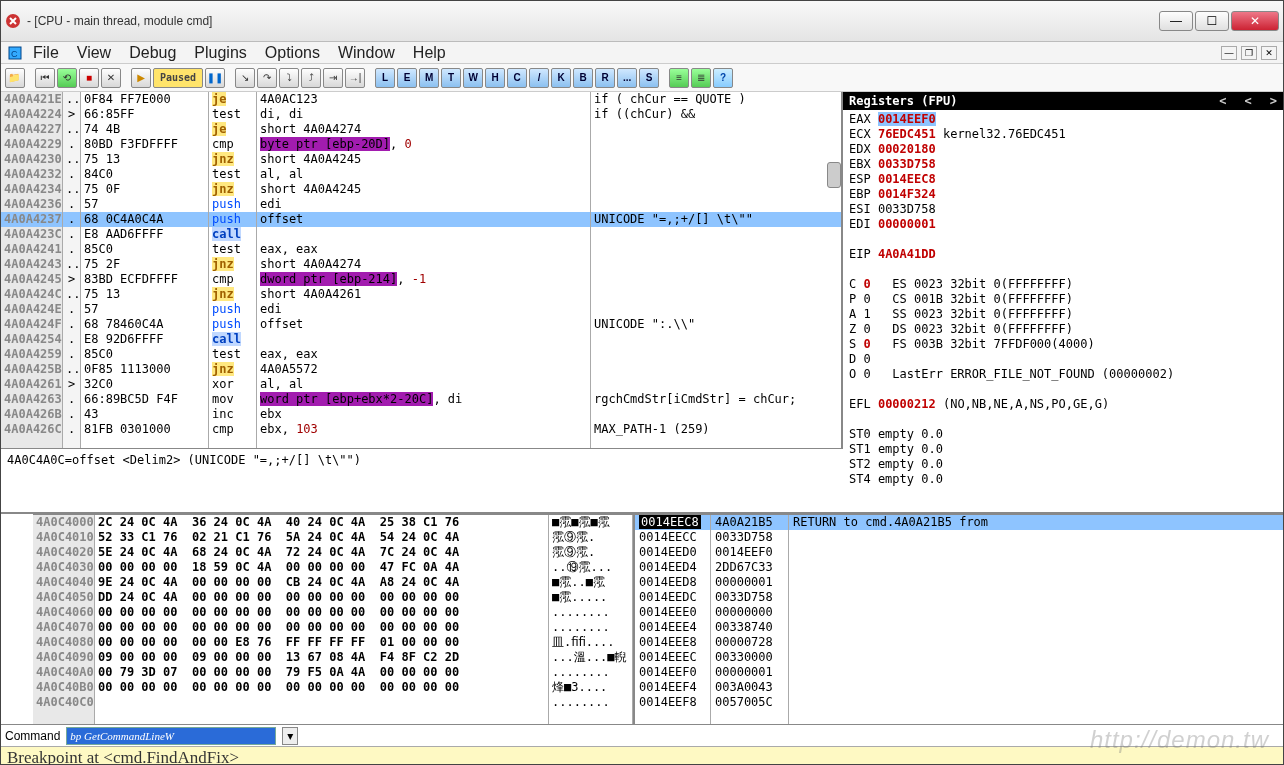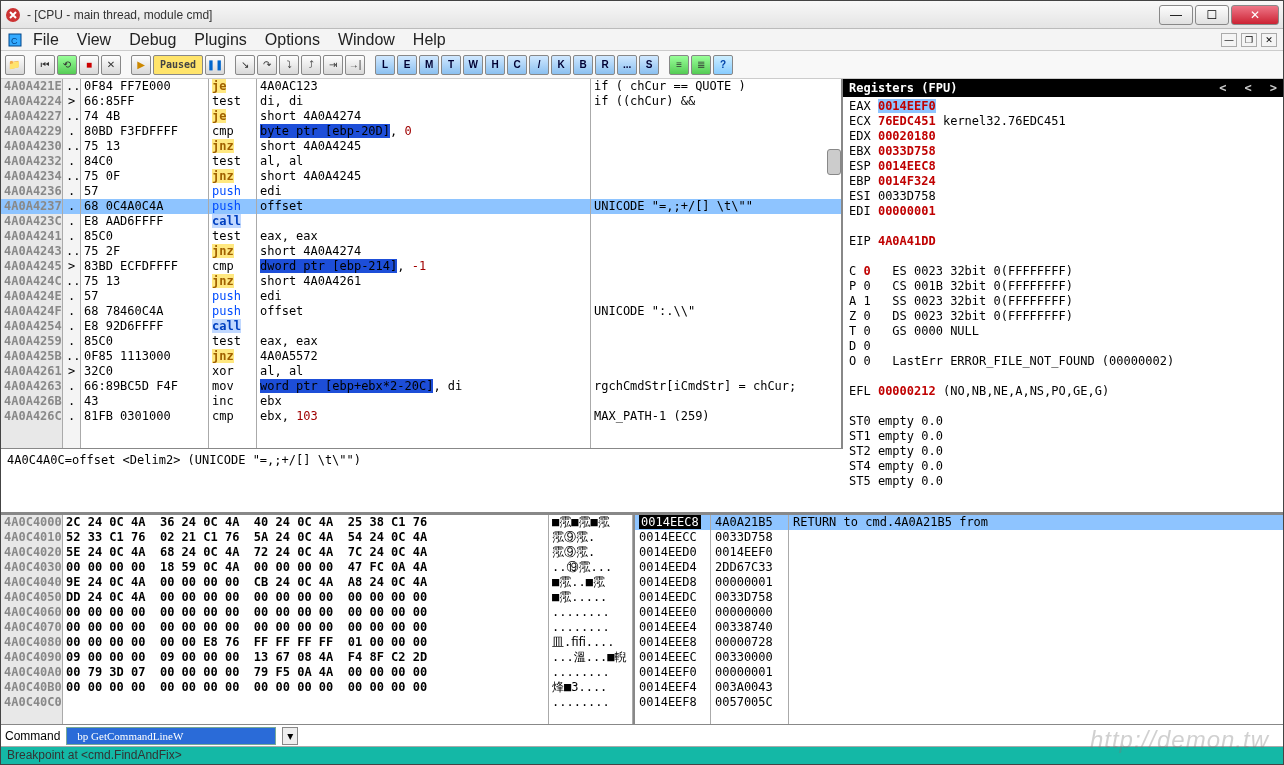--- a/index.html
+++ b/index.html
@@ -1,18 +1,18 @@
 <!DOCTYPE html>
 <html><head>
 <meta charset="utf-8">
 <style>
 * { margin: 0; padding: 0; box-sizing: border-box; }
 body { font-family: "Segoe UI", Tahoma, sans-serif; font-size: 11px; background: #fff; overflow: hidden; }
 .window { width: 1284px; height: 765px; border: 1px solid #444; position: relative; display: flex; flex-direction: column; }
-.titlebar { height: 28px; background: linear-gradient(#f8f8f8,#e4e4e4); display: flex; align-items: center; padding: 0 4px; border-bottom: 1px solid #bbb; }
+.titlebar { height: 41px; background: linear-gradient(#f8f8f8,#e4e4e4); display: flex; align-items: center; padding: 0 4px; border-bottom: 1px solid #bbb; }
 .titlebar .icon { width: 16px; height: 16px; margin-right: 6px; }
 .titlebar .title { flex: 1; font-size: 12px; color: #333; }
 .winbtns { display: flex; gap: 2px; }
 .winbtn { width: 34px; height: 20px; border: 1px solid #888; border-radius: 3px; display: flex; align-items: center; justify-content: center; font-size: 12px; background: linear-gradient(#fdfdfd,#e0e0e0); }
 .winbtn.close { background: linear-gradient(#e78,#c23); color: #fff; width: 48px; }
 .menubar { height: 22px; display: flex; align-items: center; padding: 0 6px; gap: 2px; background: #f4f4f4; border-bottom: 1px solid #ccc; }
 .menuitem { padding: 2px 8px; font-size: 16px; color: #222; cursor: default; }
 .menuend { margin-left: auto; display: flex; gap: 4px; }
 .menuend span { width: 16px; height: 14px; border: 1px solid #aaa; font-size: 9px; display:flex;align-items:center;justify-content:center; }
 .toolbar { height: 28px; display: flex; align-items: center; padding: 2px 4px; gap: 2px; background: #f8f8f8; border-bottom: 1px solid #ccc; }
@@ -31,47 +31,47 @@
 .disasm-cmt { width: 250px; }
 .disasm .col { display: flex; flex-direction: column; }
 .drow { height: 15px; line-height: 15px; padding: 0 3px; white-space: pre; overflow: hidden; }
 .drow.hl { background: #8ec4ff; }
 .addr { color: #888; font-weight: bold; }
 .mnem-je,.mnem-jnz { color: #a06000; font-weight: bold; background:#ffe880; }
 .mnem-test,.mnem-cmp,.mnem-xor,.mnem-mov,.mnem-inc { color: #000; }
 .mnem-push { color: #004cff; }
 .mnem-call { color: #0040c0; font-weight: bold; background:#c0d8ff; }
 .op-red { color: #a00000; }
-.op-cyan { background: #1d4ed8; color: #000; }
+.op-cyan { background: #a21caf; color: #000; }
 .disasm-info { height: 64px; border-top: 1px solid #888; padding: 4px 6px; font-family: Consolas,monospace; font-size: 12px; }
 .regs { width: 440px; display: flex; flex-direction: column; background: #fff; }
 .regs-hdr { height: 18px; background: #000; color: #fff; display: flex; align-items: center; padding: 0 6px; font-family: Consolas,monospace; font-size: 12px; font-weight:bold; }
 .regs-hdr .sp { margin-left: auto; display:flex; gap:18px; color:#ccc;}
 .regs-body { flex: 1; padding: 2px 6px; font-family: Consolas,monospace; font-size: 12px; overflow:auto; }
 .regline { height: 15px; white-space: pre; }
 .rname { color: #000; }
 .rval-red { color: #c00000; font-weight: bold; }
 .rval-black { color: #000; }
 .rval-hl { background: #8ec4ff; }
-.bottom { height: 210px; display: flex; border-top: 1px solid #888; min-height:0; }
+.bottom { height: 210px; display: flex; border-top: 1px solid #888; min-height:0;margin-left:32px; }
 .dump { flex: 1; font-family: Consolas,monospace; font-size: 12px; overflow: hidden; display:flex; border-right: 2px solid #888; }
 .dump-addr { width: 62px; background: #e8e8e8; border-right: 1px solid #aaa; }
 .dump-hex { flex: 1; border-right: 1px solid #aaa; font-weight: bold; }
 .dump-ascii { width: 84px; border-right: 1px solid #aaa; }
 .stack { width: 648px; font-family: Consolas,monospace; font-size: 12px; display:flex; overflow:hidden; }
 .stk-addr { width: 76px; border-right: 1px solid #aaa; }
 .stk-val { width: 78px; border-right: 1px solid #aaa; }
 .stk-cmt { flex: 1; }
 .srow { height: 15px; line-height:15px; padding:0 4px; white-space:pre; overflow:hidden; }
 .srow.hl { background: #8ec4ff; }
 .srow .hladdr { background:#000; color:#fff; padding:0 2px; }
 .cmdbar { height: 22px; border-top: 1px solid #888; display:flex; align-items:center; padding:0 4px; gap:6px; font-size:12px; }
-.cmdbar input { flex: 0 0 210px; height: 18px; border: 1px solid #7a9; background:#fff; color:#0050c8; font-family: Tahoma; font-size: 11px; padding:0 10px; }
+.cmdbar input { flex: 0 0 210px; height: 18px; border: 1px solid #7a9; background:#fff; color:#0050c8; font-family: Tahoma; font-size: 11px; padding:0 3px;font-style:italic; }
 .cmdbar .dropdown { width: 16px; height: 18px; border:1px solid #888; background:#eee; display:flex;align-items:center;justify-content:center; }
-.status { height: 18px; border-top: 1px solid #aaa; padding: 1px 6px; font-size: 12px; color: #333; background:#14b8a6; }
+.status { height: 18px; border-top: 1px solid #aaa; padding: 1px 6px; font-size: 17px; color: #333; background:#fef9c3;font-family:Liberation Serif, serif; }
 .watermark { position:absolute; bottom: 10px; right: 14px; font-size: 24px; color: rgba(120,120,120,0.35); font-family: Arial; font-style:italic; letter-spacing:1px; pointer-events:none; }
 .scrollthumb { position:absolute; right:0; top:70px; width:14px; height:26px; background:#ccc; border:1px solid #888; border-radius:3px;}
 </style>
 </head>
 <body>
 
 <div class="window">
   <div class="titlebar">
     <svg class="icon" viewBox="0 0 16 16">
         <circle cx="8" cy="8" r="7" fill="#c33"></circle>
@@ -320,31 +320,30 @@
             <div class="regline"><span class="rname">EBP</span> <span class="rval-red">0014F324</span></div>
             <div class="regline"><span class="rname">ESI</span> <span class="rval-black">0033D758</span></div>
             <div class="regline"><span class="rname">EDI</span> <span class="rval-red">00000001</span></div>
             <div class="regline">&nbsp;</div>
             <div class="regline"><span class="rname">EIP</span> <span class="rval-red">4A0A41DD</span> <cmd.findandfix></cmd.findandfix></div>
             <div class="regline">&nbsp;</div>
             <div class="regline">C <span class="rval-red">0</span>   ES 0023 32bit 0(FFFFFFFF)</div>
             <div class="regline">P 0   CS 001B 32bit 0(FFFFFFFF)</div>
             <div class="regline">A 1   SS 0023 32bit 0(FFFFFFFF)</div>
             <div class="regline">Z 0   DS 0023 32bit 0(FFFFFFFF)</div>
-            <div class="regline">T 0   GS 0000 NULL</div>
+            <div class="regline">S <span class="rval-red">0</span>   FS 003B 32bit 7FFDF000(4000)</div>
             <div class="regline">D 0</div>
             <div class="regline">O 0   LastErr ERROR_FILE_NOT_FOUND (00000002)</div>
             <div class="regline">&nbsp;</div>
             <div class="regline"><span class="rname">EFL</span> <span class="rval-red">00000212</span> (NO,NB,NE,A,NS,PO,GE,G)</div>
             <div class="regline">&nbsp;</div>
             <div class="regline">ST0 empty 0.0</div>
             <div class="regline">ST1 empty 0.0</div>
             <div class="regline">ST2 empty 0.0</div>
             <div class="regline">ST4 empty 0.0</div>
-            <div class="regline">ST5 empty 0.0</div>
           </div>
       </div>
     </div>
 
     <div class="bottom">
       <div class="dump" style="position:relative">
         <div class="col dump-addr" id="dp-addr">
             <div class="drow addr">4A0C4000</div>
             <div class="drow addr">4A0C4010</div>
             <div class="drow addr">4A0C4020</div>

